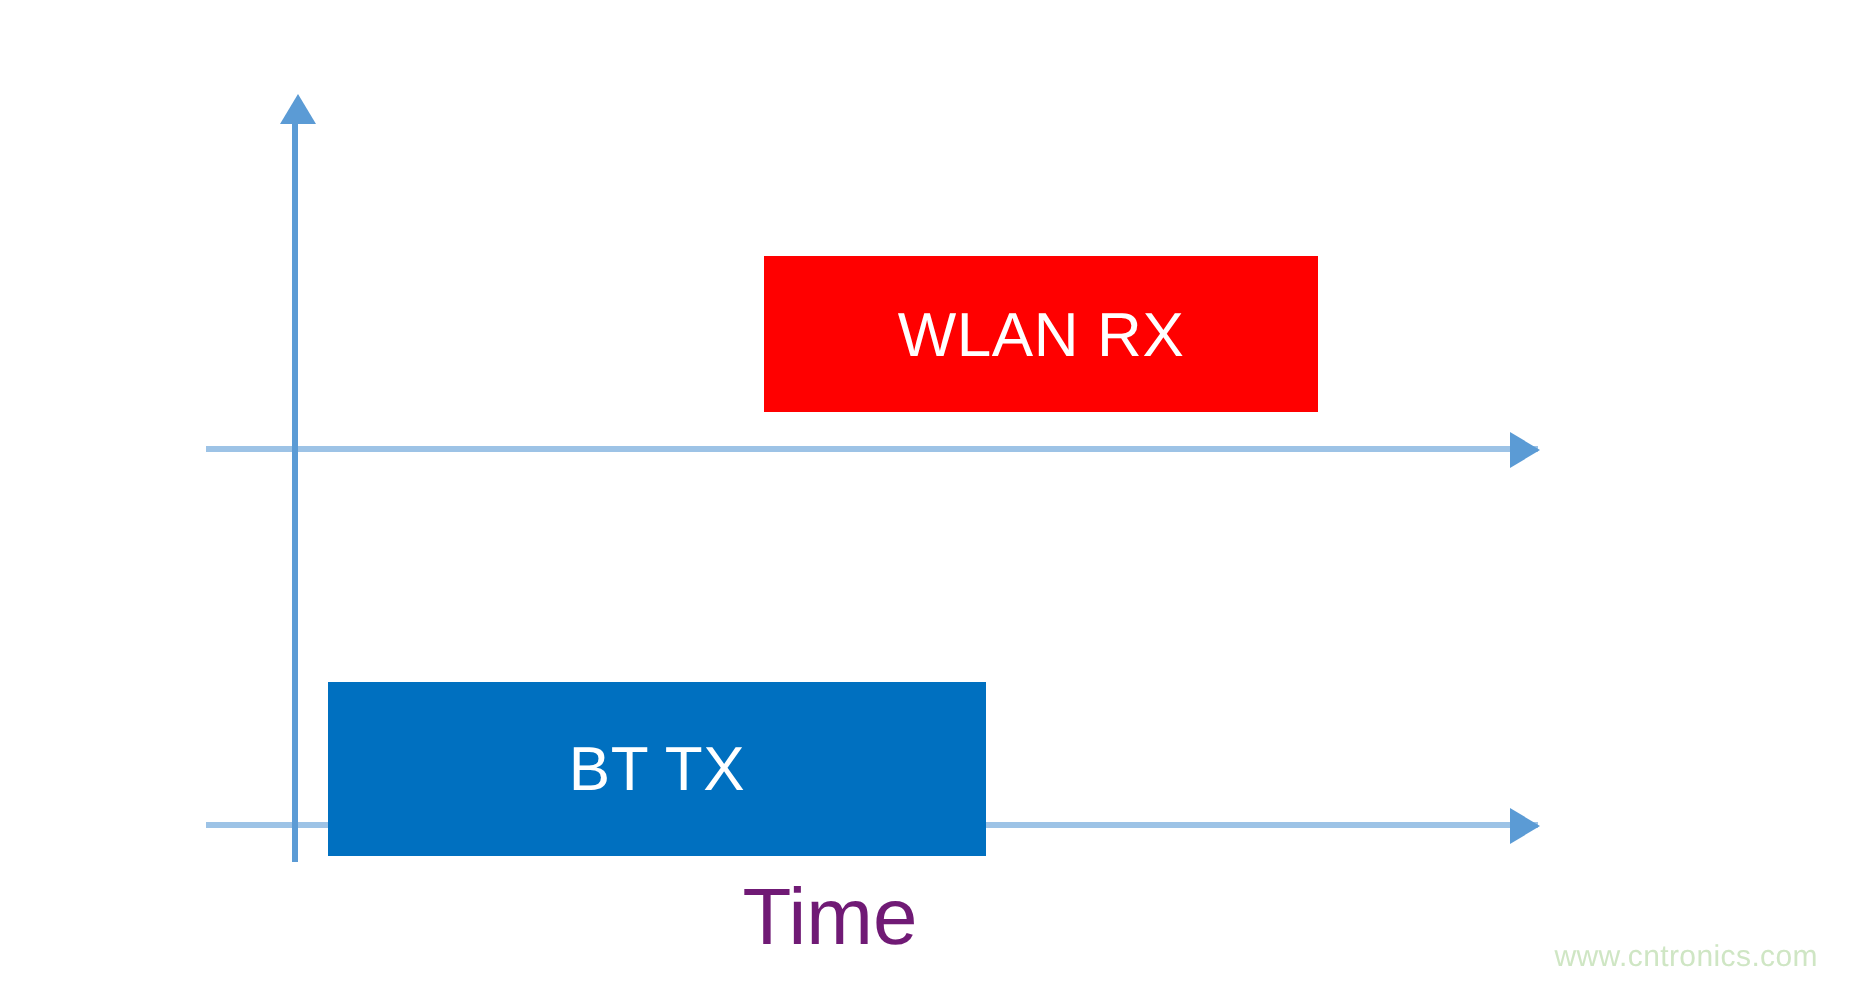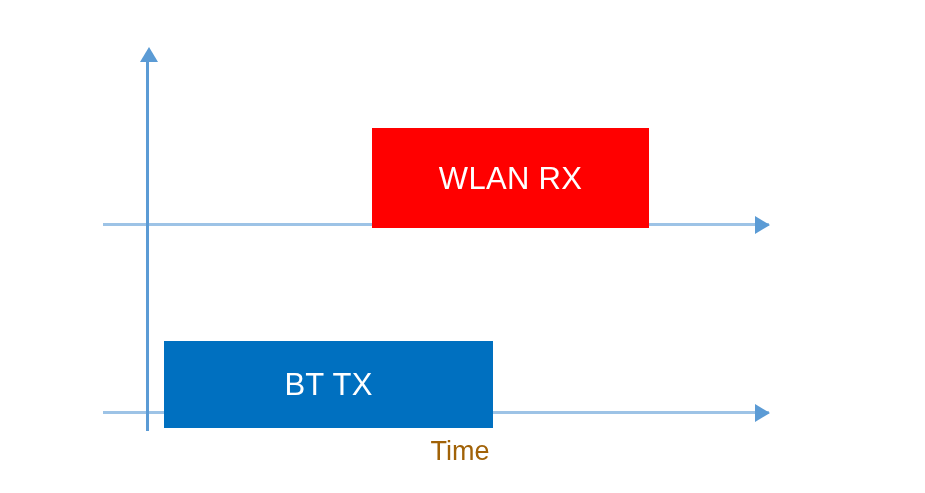--- a/index.html
+++ b/index.html
@@ -64,47 +64,46 @@
     display: flex;
     align-items: center;
     justify-content: center;
     color: #ffffff;
     font-size: 31px;
     letter-spacing: 0.3px;
     line-height: 1;
     white-space: nowrap;
   }
   #block-wlan-rx {
-    left: 372px;
+    left: 382px;
     top: 128px;
     width: 277px;
-    height: 100px;
+    height: 78px;
     background: #ff0000;
     align-items: center;
   }
   #block-bt-tx {
     left: 164px;
     top: 325px;
     width: 329px;
     height: 87px;
     background: #0070c0;
     margin-top: 16px;
   }
 
   
   #axis-time-label {
     position: absolute;
     left: 0;
     top: 435px;
     width: 830px;
     text-align: center;
-    font-size: 27px;
-    color: #a16207;
+    font-size: 40px;
+    color: #701a75;
     line-height: 1.2;
-    margin-left: 45px;
   }
   #watermark {
     position: absolute;
     right: 16px;
     bottom: 6px;
     font-size: 15px;
     color: #cfe6c4;
     letter-spacing: 0.2px;
   }
 </style>
@@ -125,14 +124,15 @@
   <div class="block" id="block-wlan-rx">
     <span>WLAN RX</span>
   </div>
 
   <div class="block" id="block-bt-tx">
     <span>BT TX</span>
   </div>
 
   <div id="axis-time-label">Time</div>
 
+  <div id="watermark">www.cntronics.com</div>
 
 </div>
 
 </body></html>

